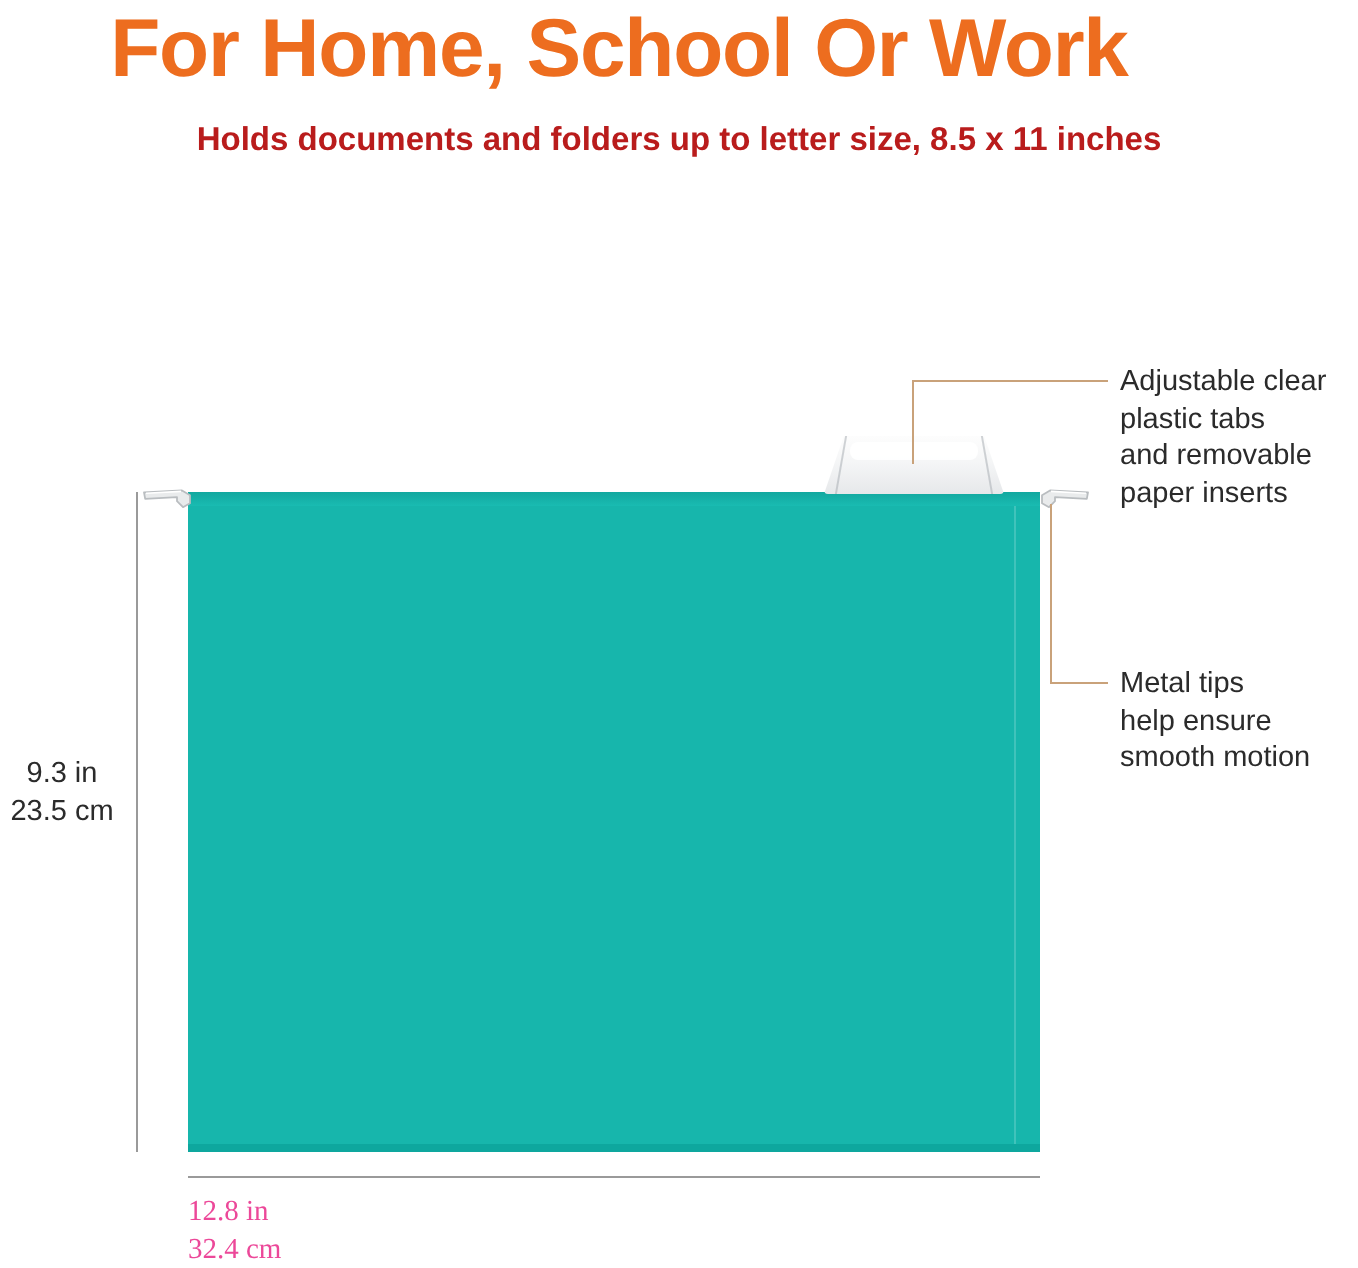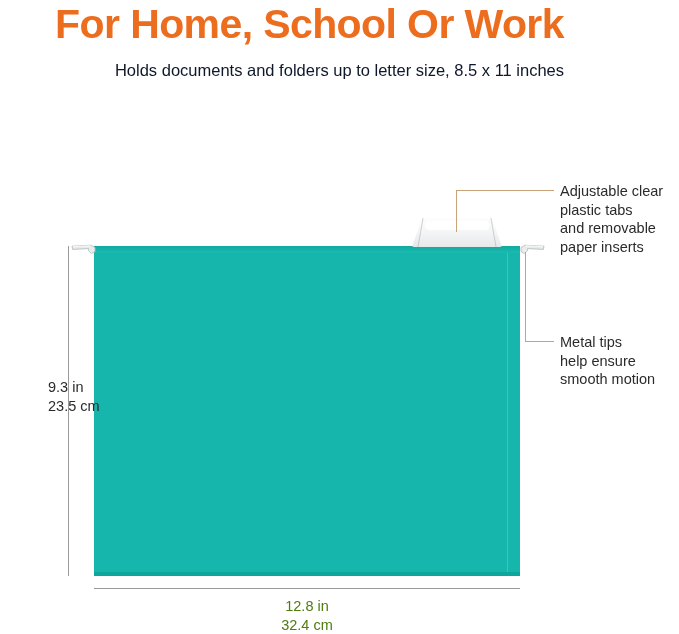--- a/index.html
+++ b/index.html
@@ -31,22 +31,22 @@
     white-space: nowrap;
   }
   #infographic-subtitle {
     position: absolute;
     left: 0;
     top: 59px;
     width: 679px;
     text-align: center;
     font-size: 16.5px;
     line-height: 22px;
-    font-weight: normal;
-    color: #0f172a;
+    font-weight: bold;
+    color: #b91c1c;
     white-space: nowrap;
   }
 
   
   #product-illustration {
     position: absolute;
     left: 0;
     top: 0;
     width: 679px;
     height: 634px;
@@ -214,37 +214,36 @@
     top: 588px;
     width: 426px;
     height: 1.2px;
     background: #9a9a9a;
   }
   #dim-height-label {
     position: absolute;
     left: 0px;
     top: 378px;
     width: 62px;
-    text-align: left;
+    text-align: center;
     font-size: 14.5px;
     line-height: 19px;
     color: #2b2b2b;
     white-space: pre-line;
-    margin-left: 48px;
   }
   #dim-width-label {
     position: absolute;
     left: 94px;
     top: 597px;
     width: 426px;
-    text-align: center;
     font-size: 14.5px;
     line-height: 19px;
-    color: #4d7c0f;
+    color: #ec4899;
     white-space: pre-line;
+    font-family: Liberation Serif, serif;
   }
 </style>
 </head>
 <body>
 
 <div id="infographic-title">For Home, School Or Work</div>
 
 <div id="infographic-subtitle">Holds documents and folders up to letter size, 8.5 x 11 inches</div>
 
 <div id="product-illustration">

